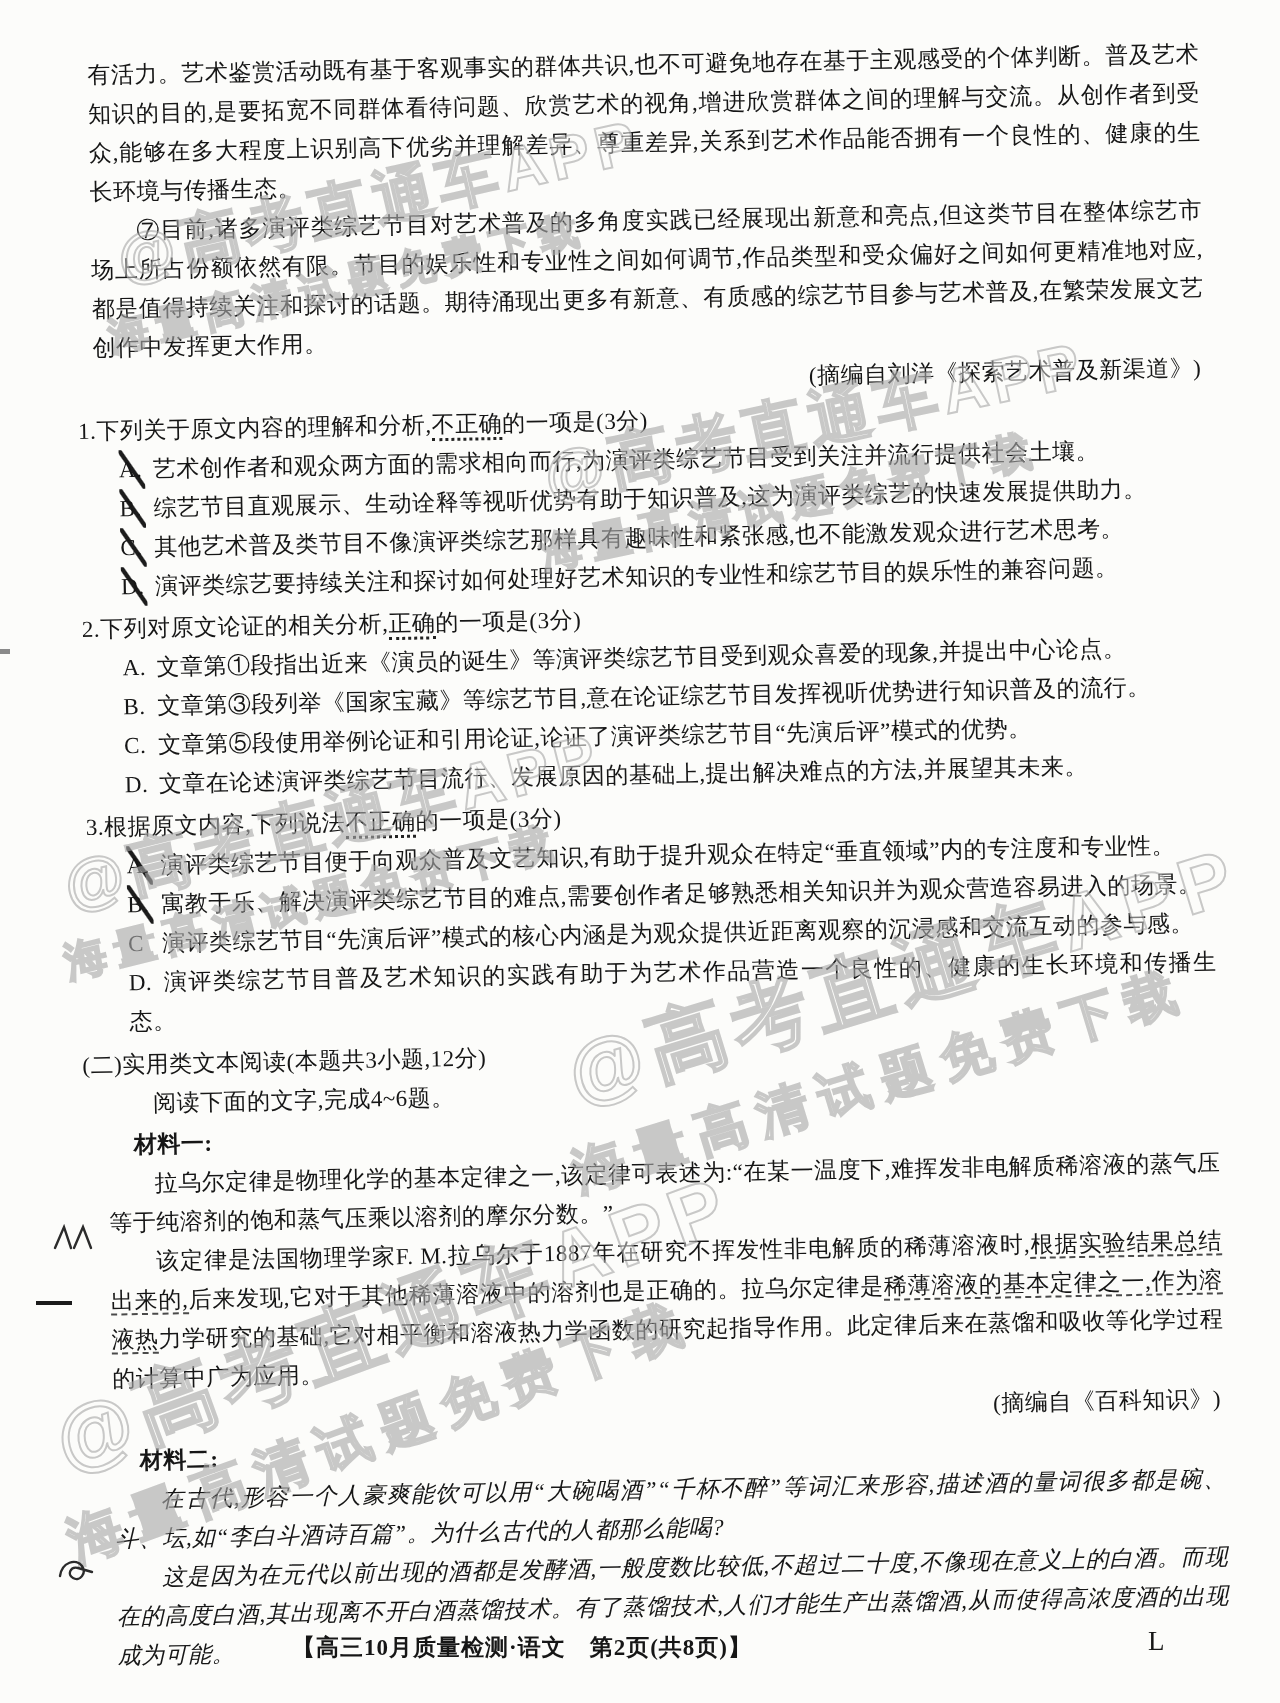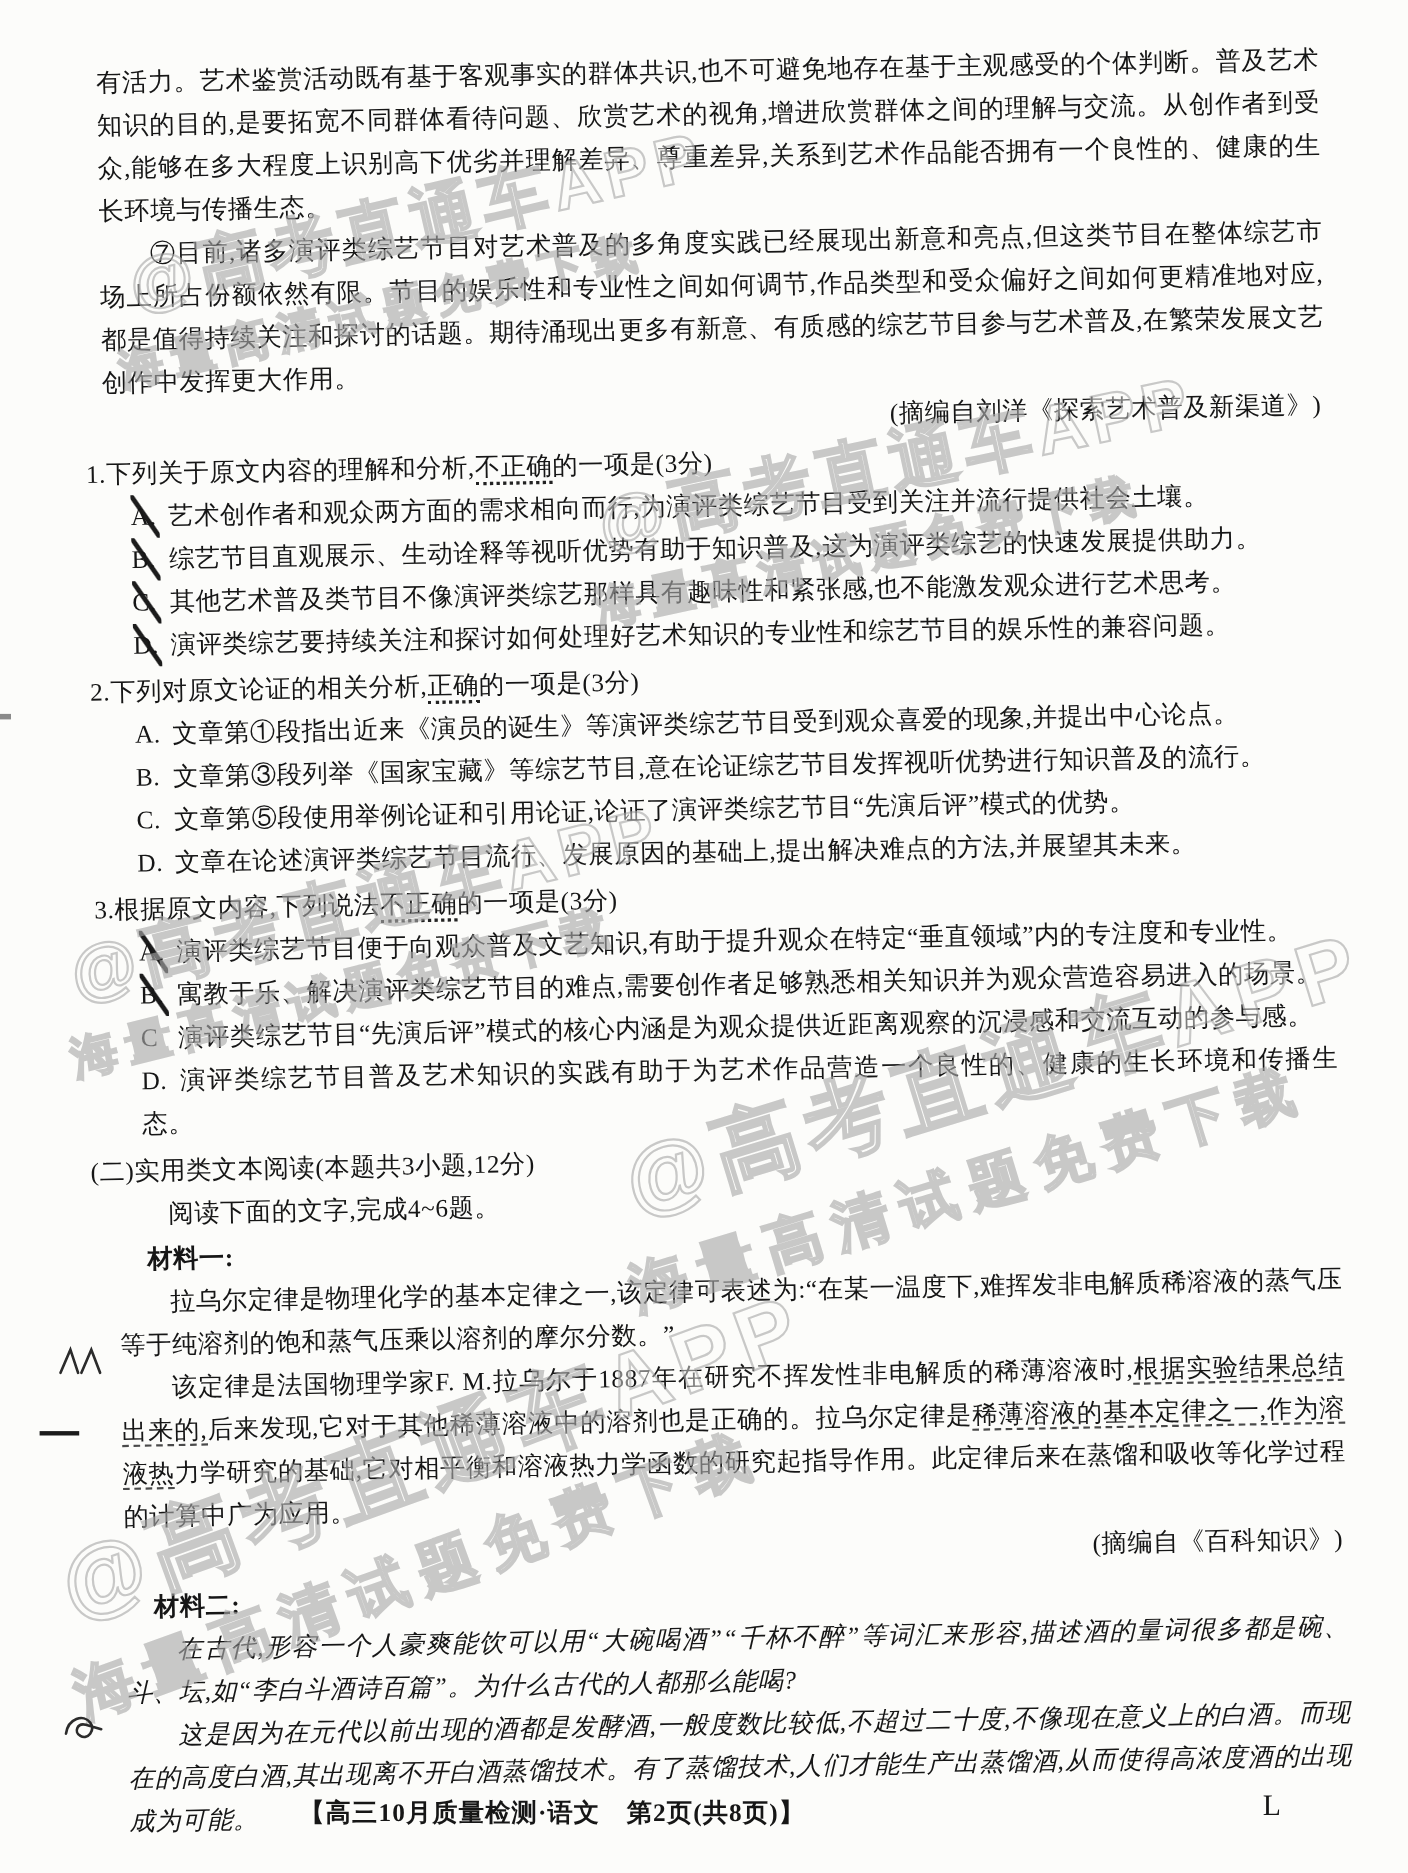--- a/index.html
+++ b/index.html
@@ -48,21 +48,21 @@
   .wm4 .l2{font-size:52px;letter-spacing:12px;margin-top:6px;margin-left:-24px;}
   .wm5{left:50px;top:1268px;transform:rotate(-20deg);}
   .wm5 .l1{font-size:80px;letter-spacing:8px;}
   .wm5 .l2{font-size:54px;letter-spacing:12px;margin-top:6px;margin-left:-22px;}
   
   .scribble{position:absolute;z-index:6;pointer-events:none;}
   .mark-dash{position:absolute;left:36px;top:1301px;width:36px;height:4px;background:#1b1b1b;z-index:6;}
   .edge-mark{position:absolute;left:0;top:649px;width:10px;height:5px;background:#8a8a8a;z-index:6;}
   
   .footer{
-    position:absolute;left:172px;top:1632px;width:660px;text-align:center;
+    position:absolute;left:192px;top:1632px;width:660px;text-align:center;
     font-weight:700;font-size:23px;letter-spacing:1px;z-index:4;
   }
   .corner{position:absolute;left:1148px;top:1626px;font-size:27px;z-index:4;font-family:"Liberation Serif",serif;}
 </style>
 </head>
 <body>
 
 <div class="page">
 
   <div class="content">

